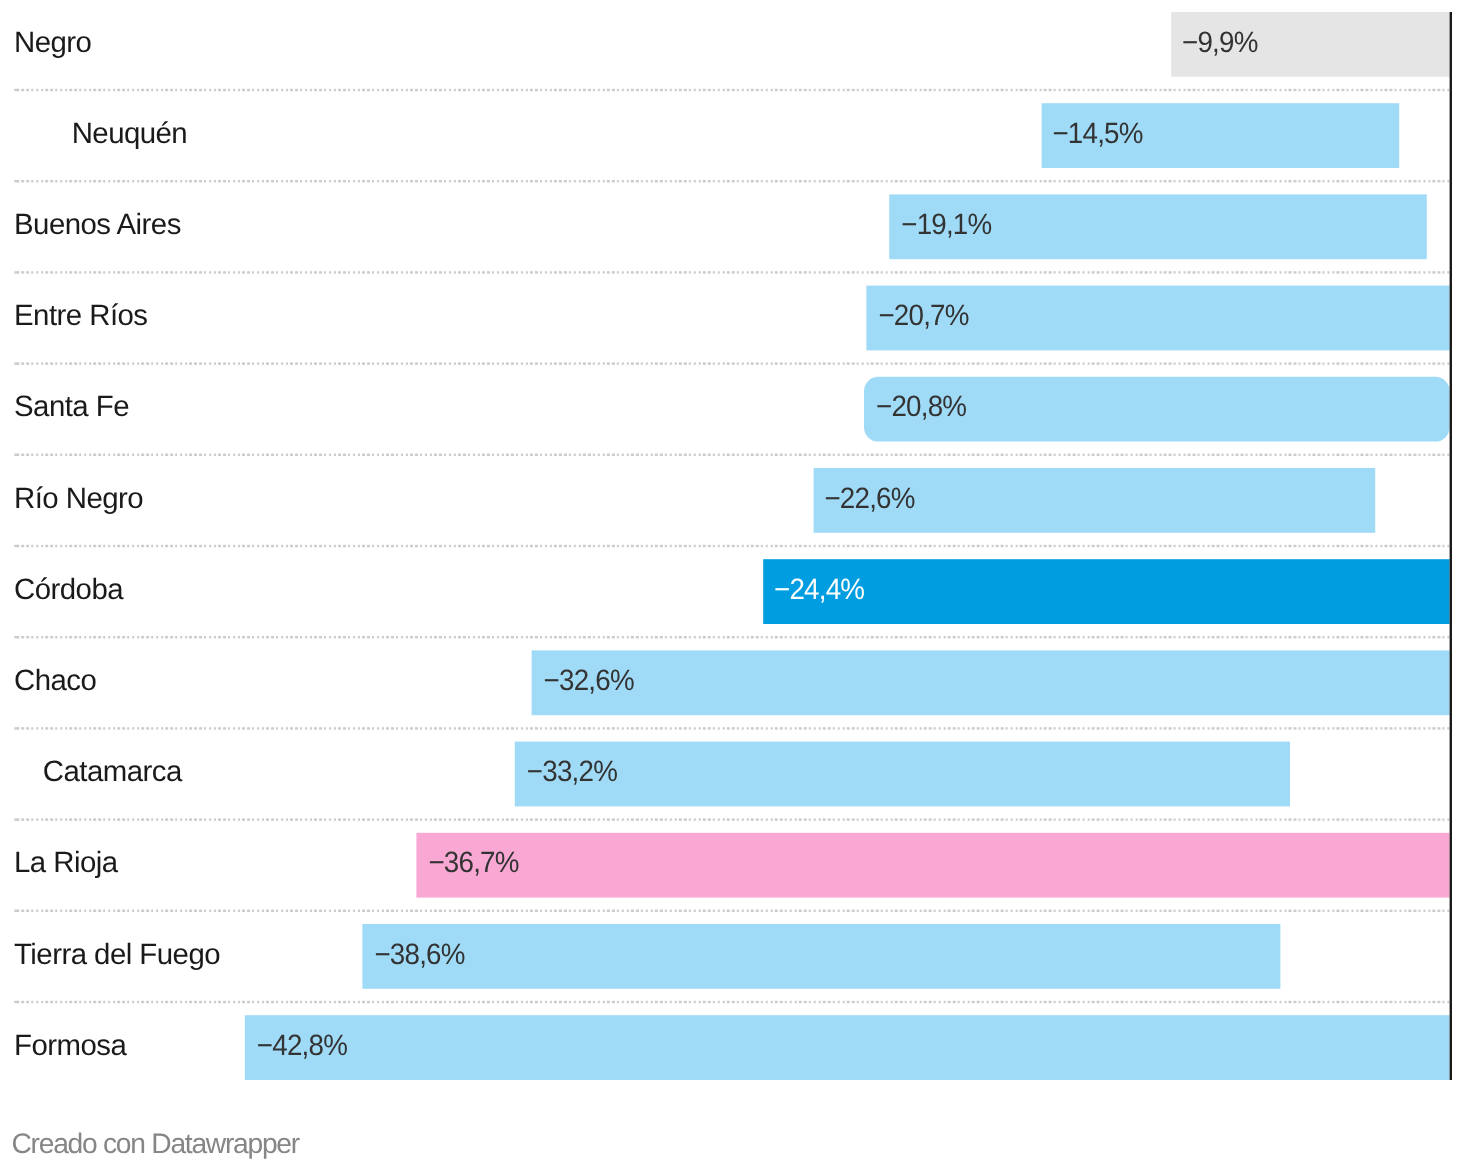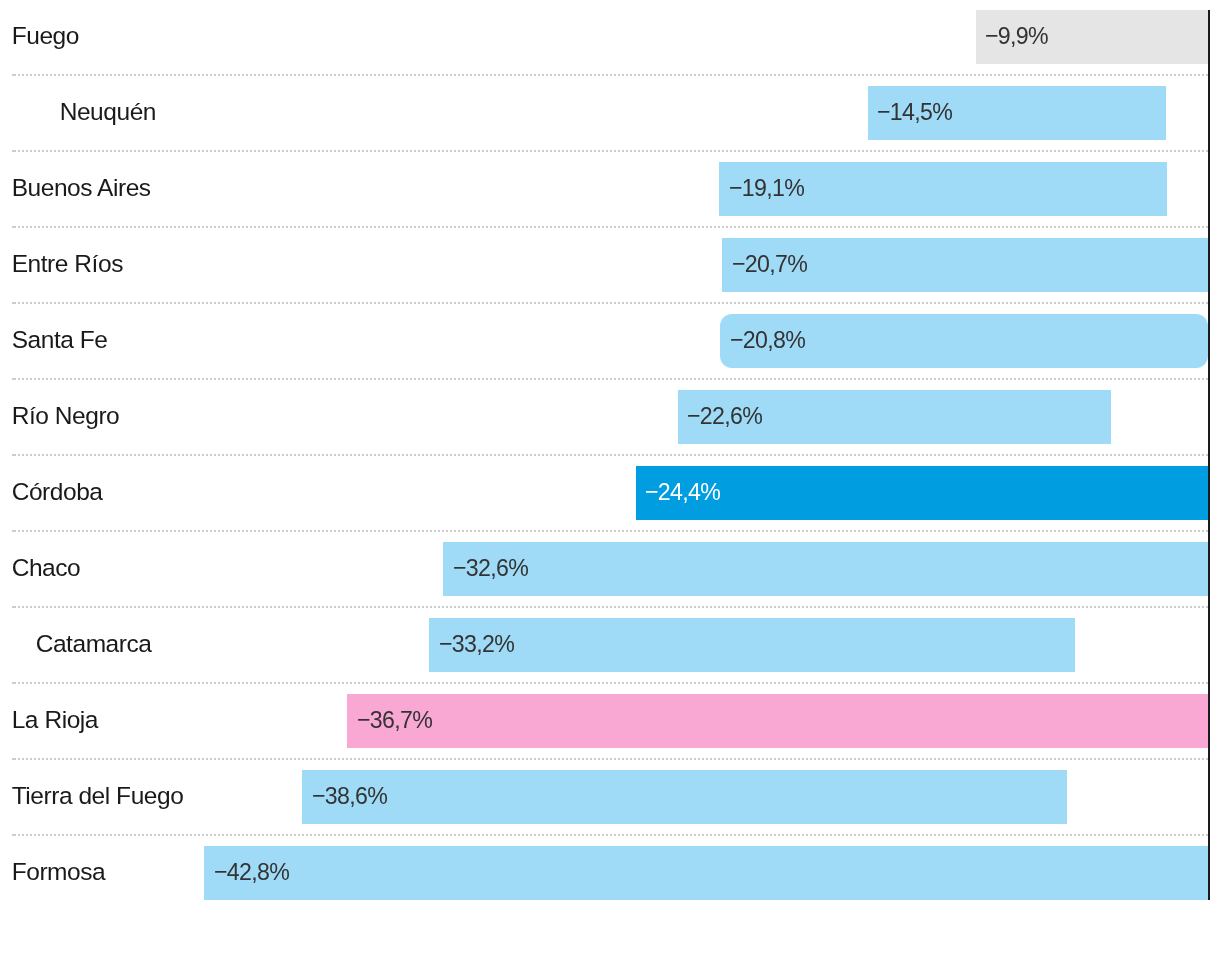--- a/index.html
+++ b/index.html
@@ -28,57 +28,57 @@
   .credit{position:absolute;left:9.6px;font-size:23.5px;color:#868686;
     letter-spacing:-1.05px;white-space:nowrap;line-height:24px;}
 </style>
 </head>
 <body style="background: rgb(255, 255, 255);">
 
 <div id="chart">
   <div class="plot">
     <div class="row">
 
-      <div class="cat" style="top: 8.9px;">Fuego</div>
+      <div class="cat" style="top: 8.9px;">Negro</div>
       <div class="bar" style="left: 975.746px; width: 232.254px; top: 10px; height: 54px; background: #e5e5e5;">
         <div class="vlabel" style="color: rgb(51, 51, 51);">−9,9%</div>
       </div>
     </div>
     <div class="row">
       <div class="divider" style="top: 73.8px;"></div>
       <div class="cat" style="top: 84.9px; margin-left: 48px;">Neuquén</div>
       <div class="bar" style="left: 867.83px; width: 298px; top: 86px; height: 54px; background: rgb(159, 219, 247);">
         <div class="vlabel" style="color: rgb(51, 51, 51);">−14,5%</div>
       </div>
     </div>
     <div class="row">
       <div class="divider" style="top: 149.8px;"></div>
       <div class="cat" style="top: 160.9px;">Buenos Aires</div>
-      <div class="bar" style="left: 719px; width: 448.086px; top: 162px; height: 54px; background: rgb(159, 219, 247);">
+      <div class="bar" style="left: 741px; width: 448.086px; top: 162px; height: 54px; background: rgb(159, 219, 247);">
         <div class="vlabel" style="color: rgb(51, 51, 51);">−19,1%</div>
       </div>
     </div>
     <div class="row">
       <div class="divider" style="top: 225.8px;"></div>
       <div class="cat" style="top: 236.9px;">Entre Ríos</div>
       <div class="bar" style="left: 722.378px; width: 485.622px; top: 238px; height: 54px; background: rgb(159, 219, 247);">
         <div class="vlabel" style="color: rgb(51, 51, 51);">−20,7%</div>
       </div>
     </div>
     <div class="row">
       <div class="divider" style="top: 301.8px;"></div>
       <div class="cat" style="top: 312.9px;">Santa Fe</div>
       <div class="bar" style="left: 720.032px; width: 487.968px; top: 314px; height: 54px; background: rgb(159, 219, 247); border-radius: 12px;">
         <div class="vlabel" style="color: rgb(51, 51, 51);">−20,8%</div>
       </div>
     </div>
     <div class="row">
       <div class="divider" style="top: 377.8px;"></div>
       <div class="cat" style="top: 388.9px;">Río Negro</div>
-      <div class="bar" style="left: 677.804px; width: 433px; top: 390px; height: 54px; background: rgb(159, 219, 247);">
+      <div class="bar" style="left: 677.804px; width: 468px; top: 390px; height: 54px; background: rgb(159, 219, 247);">
         <div class="vlabel" style="color: rgb(51, 51, 51);">−22,6%</div>
       </div>
     </div>
     <div class="row">
       <div class="divider" style="top: 453.8px;"></div>
       <div class="cat" style="top: 464.9px;">Córdoba</div>
       <div class="bar" style="left: 635.576px; width: 572.424px; top: 466px; height: 54px; background: rgb(0, 158, 224); text-align: center;">
         <div class="vlabel" style="color: rgb(255, 255, 255);">−24,4%</div>
       </div>
     </div>
@@ -112,13 +112,14 @@
     </div>
     <div class="row">
       <div class="divider" style="top: 833.8px;"></div>
       <div class="cat" style="top: 844.9px;">Formosa</div>
       <div class="bar" style="left: 203.912px; width: 1004.09px; top: 846px; height: 54px; background: rgb(159, 219, 247);">
         <div class="vlabel" style="color: rgb(51, 51, 51);">−42,8%</div>
       </div>
     </div>
   </div>
   <div class="zeroline" style="left: 1208px; top: 10px; width: 2px; height: 890px; background: rgb(26, 26, 26);"></div>
+  <div class="credit" style="top: 941px; color: rgb(134, 134, 134);">Creado con Datawrapper</div>
 </div>
 
 </body></html>

